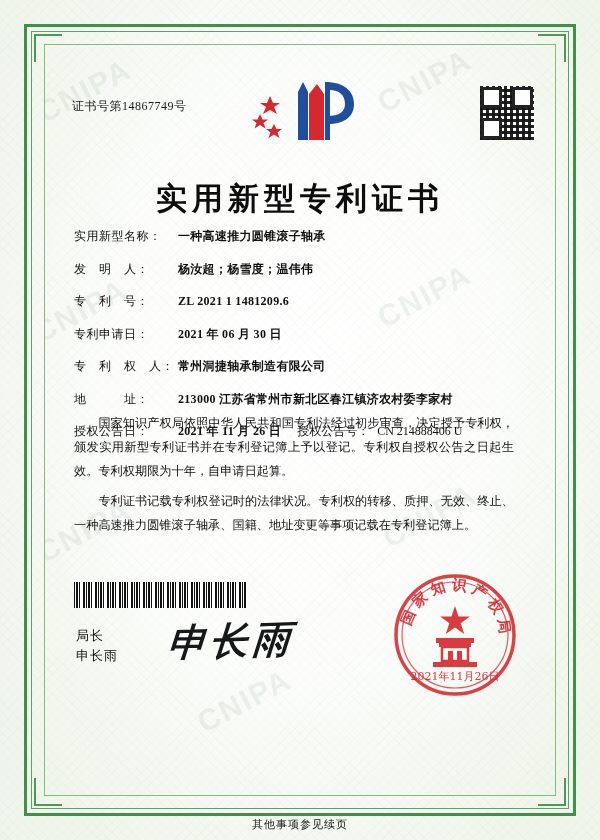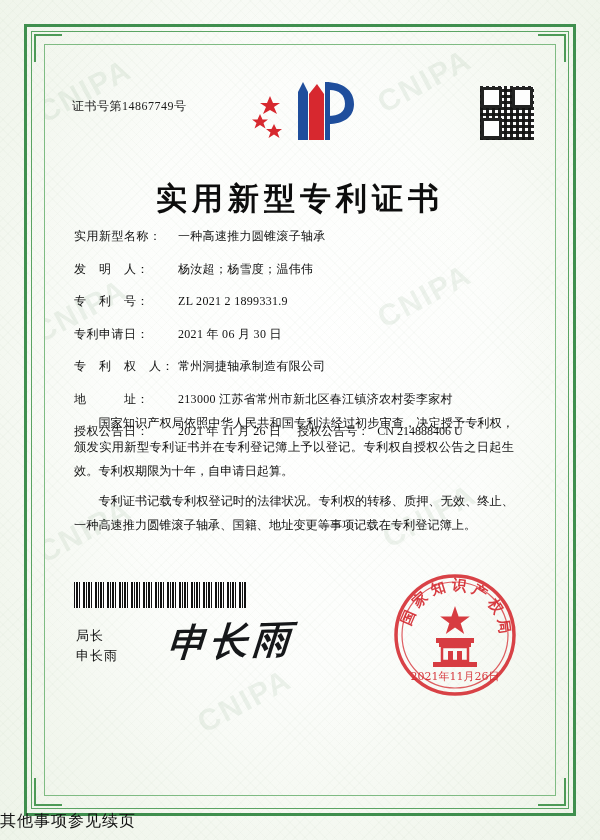--- a/index.html
+++ b/index.html
@@ -162,20 +162,21 @@
   }
   .field-label {
     width: 104px;
     flex: 0 0 104px;
     letter-spacing: 0.5px;
     white-space: nowrap;
   }
   .field-value {
     flex: 1 1 auto;
     letter-spacing: 0.3px;
+    font-weight: bold;
   }
   .field-row.two-col .field-value { flex: 0 0 auto; }
   .sec-label {
     margin-left: 16px;
     white-space: nowrap;
   }
   .sec-value {
     margin-left: 8px;
     white-space: nowrap;
     text-align: right;
@@ -247,22 +248,22 @@
     top: 664px;
     text-align: center;
     font-size: 12px;
     color: #111;
   }
 
   .footnote {
     position: absolute;
     left: 0; right: 0;
     bottom: 8px;
-    text-align: left;
-    font-size: 16px;
+    text-align: center;
+    font-size: 11px;
     color: #111;
     letter-spacing: 1px;
   }
 </style>
 </head>
 <body>
 
 <div class="page">
 
   <div class="border-outer"></div>
@@ -317,21 +318,21 @@
         <div class="field-value">一种高速推力圆锥滚子轴承</div>
       </div>
 
       <div class="field-row">
         <div class="field-label">发　明　人：</div>
         <div class="field-value">杨汝超；杨雪度；温伟伟</div>
       </div>
 
       <div class="field-row">
         <div class="field-label">专　利　号：</div>
-        <div class="field-value">ZL 2021 2 1899331.9</div>
+        <div class="field-value">ZL 2021 1 1481209.6</div>
       </div>
 
       <div class="field-row">
         <div class="field-label">专利申请日：</div>
         <div class="field-value">2021 年 06 月 30 日</div>
       </div>
 
       <div class="field-row">
         <div class="field-label">专　利　权　人：</div>
         <div class="field-value">常州洞捷轴承制造有限公司</div>

